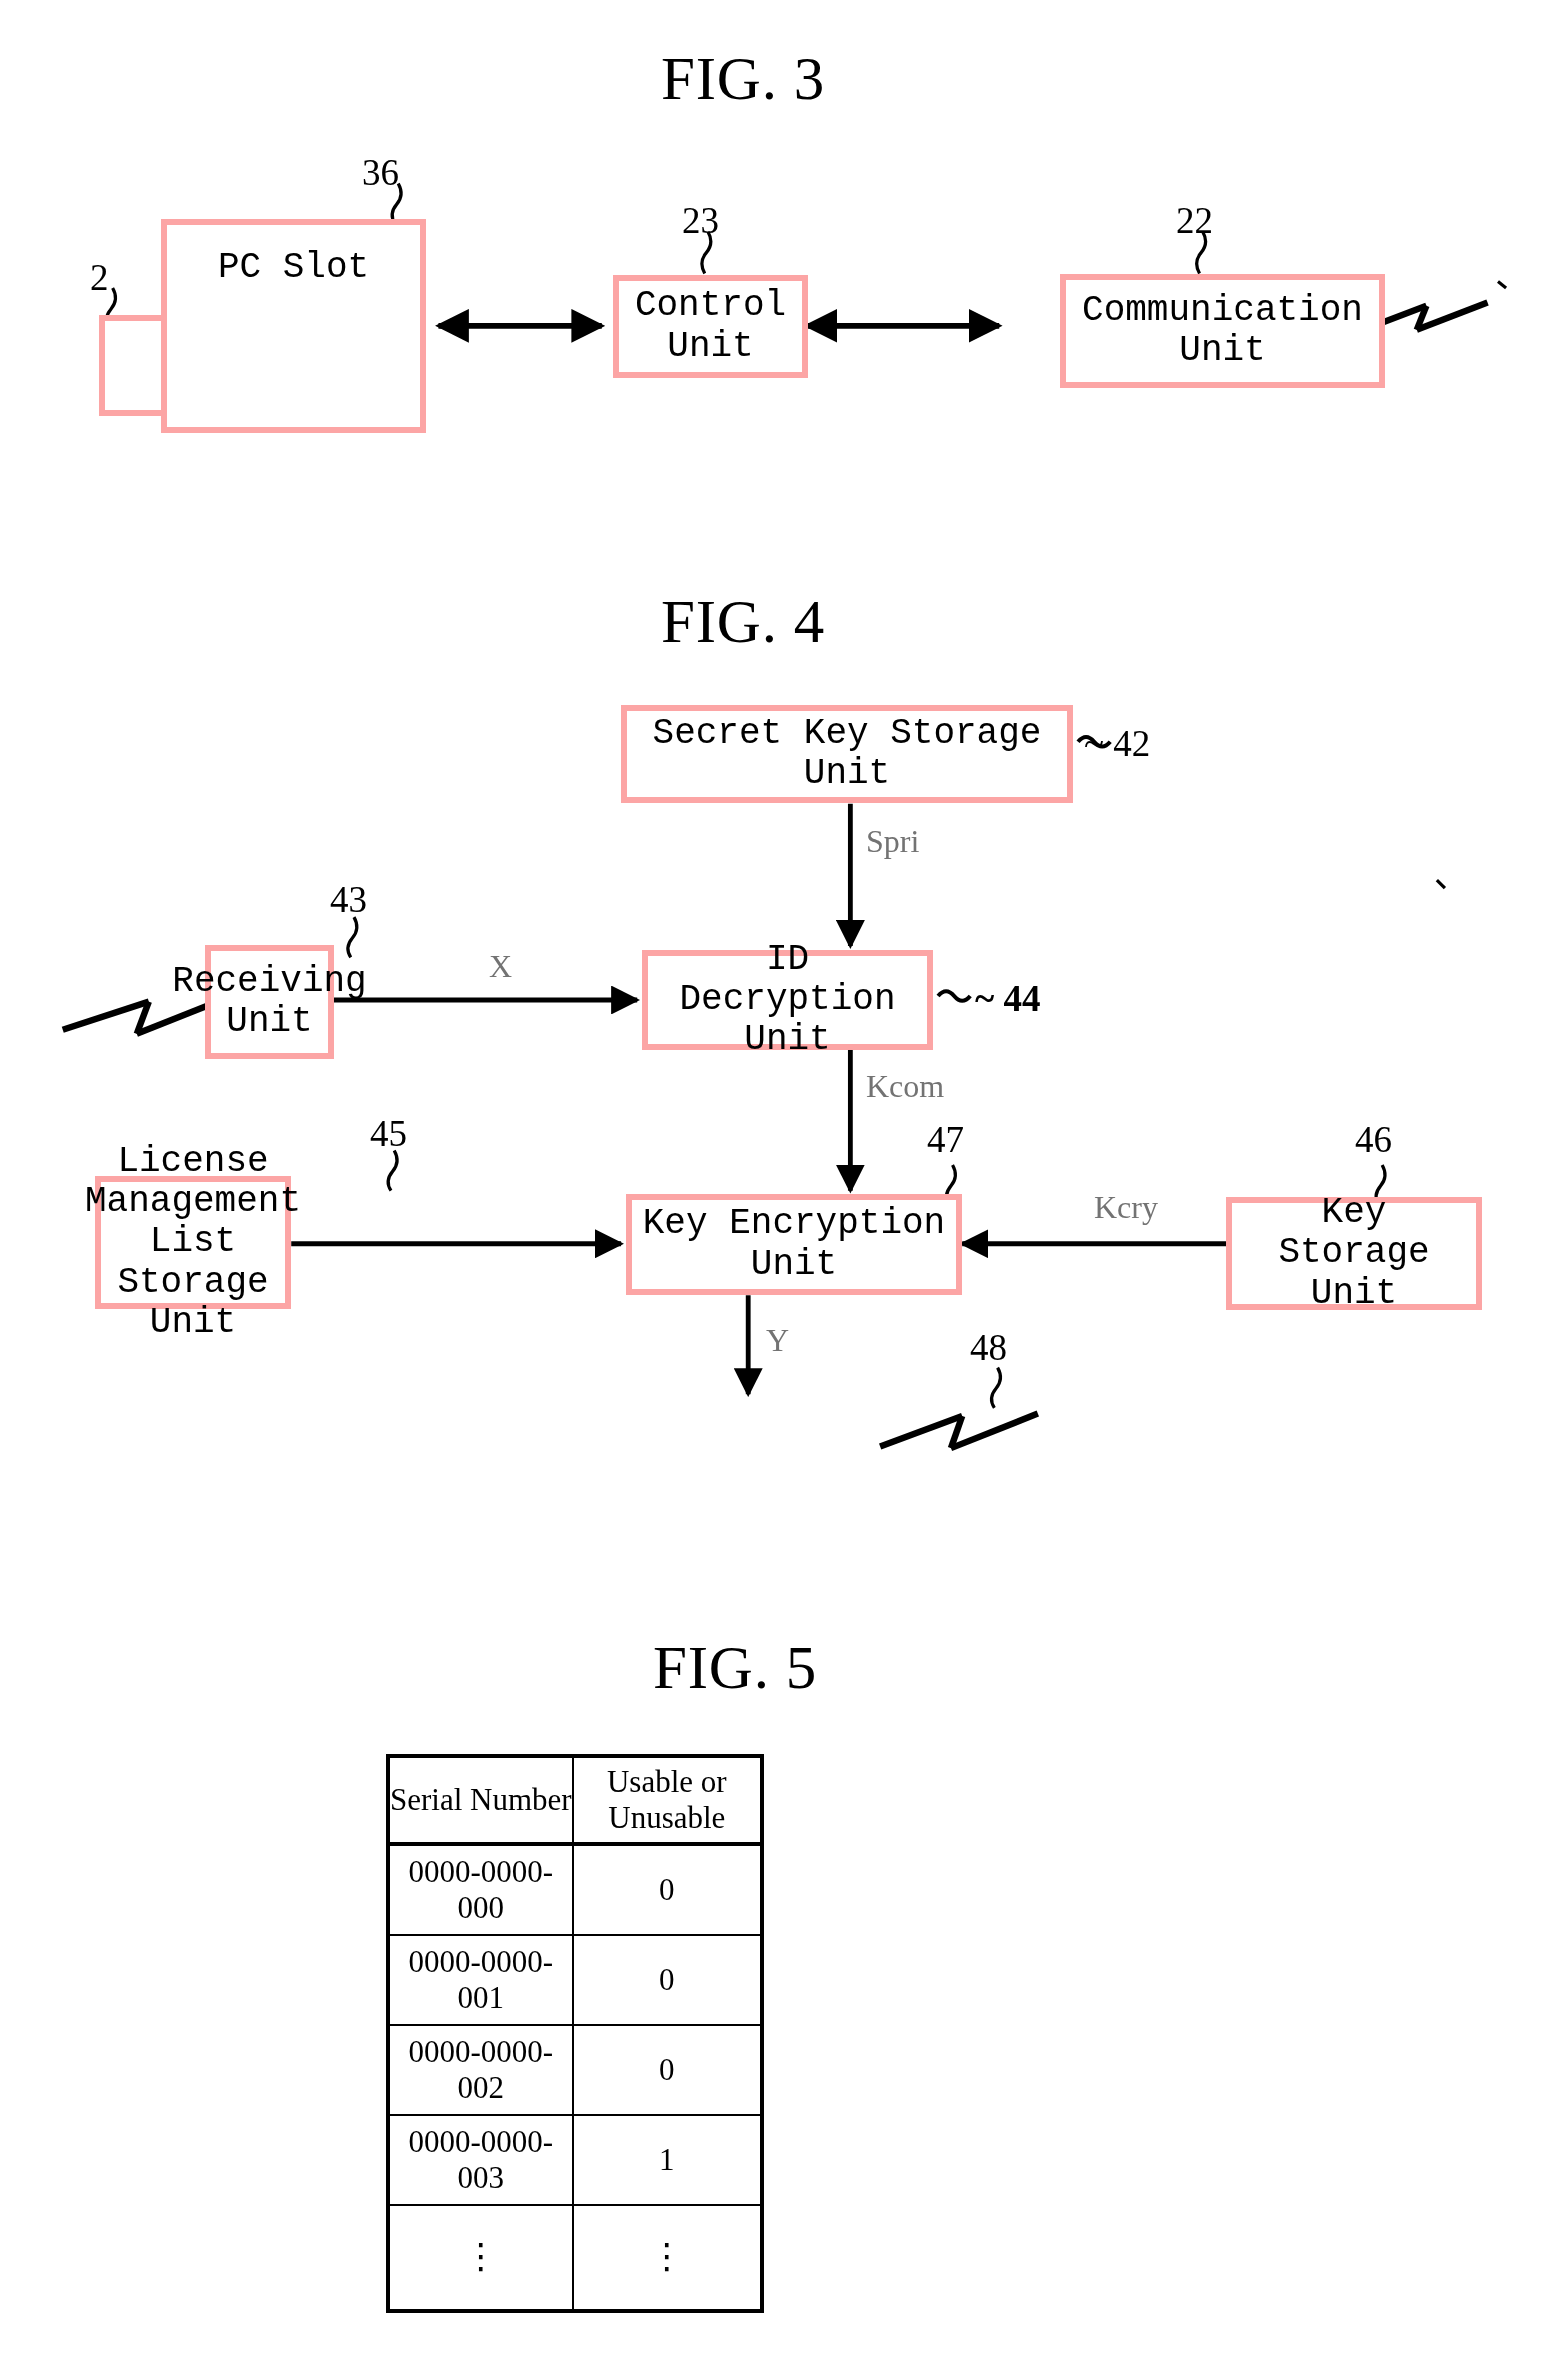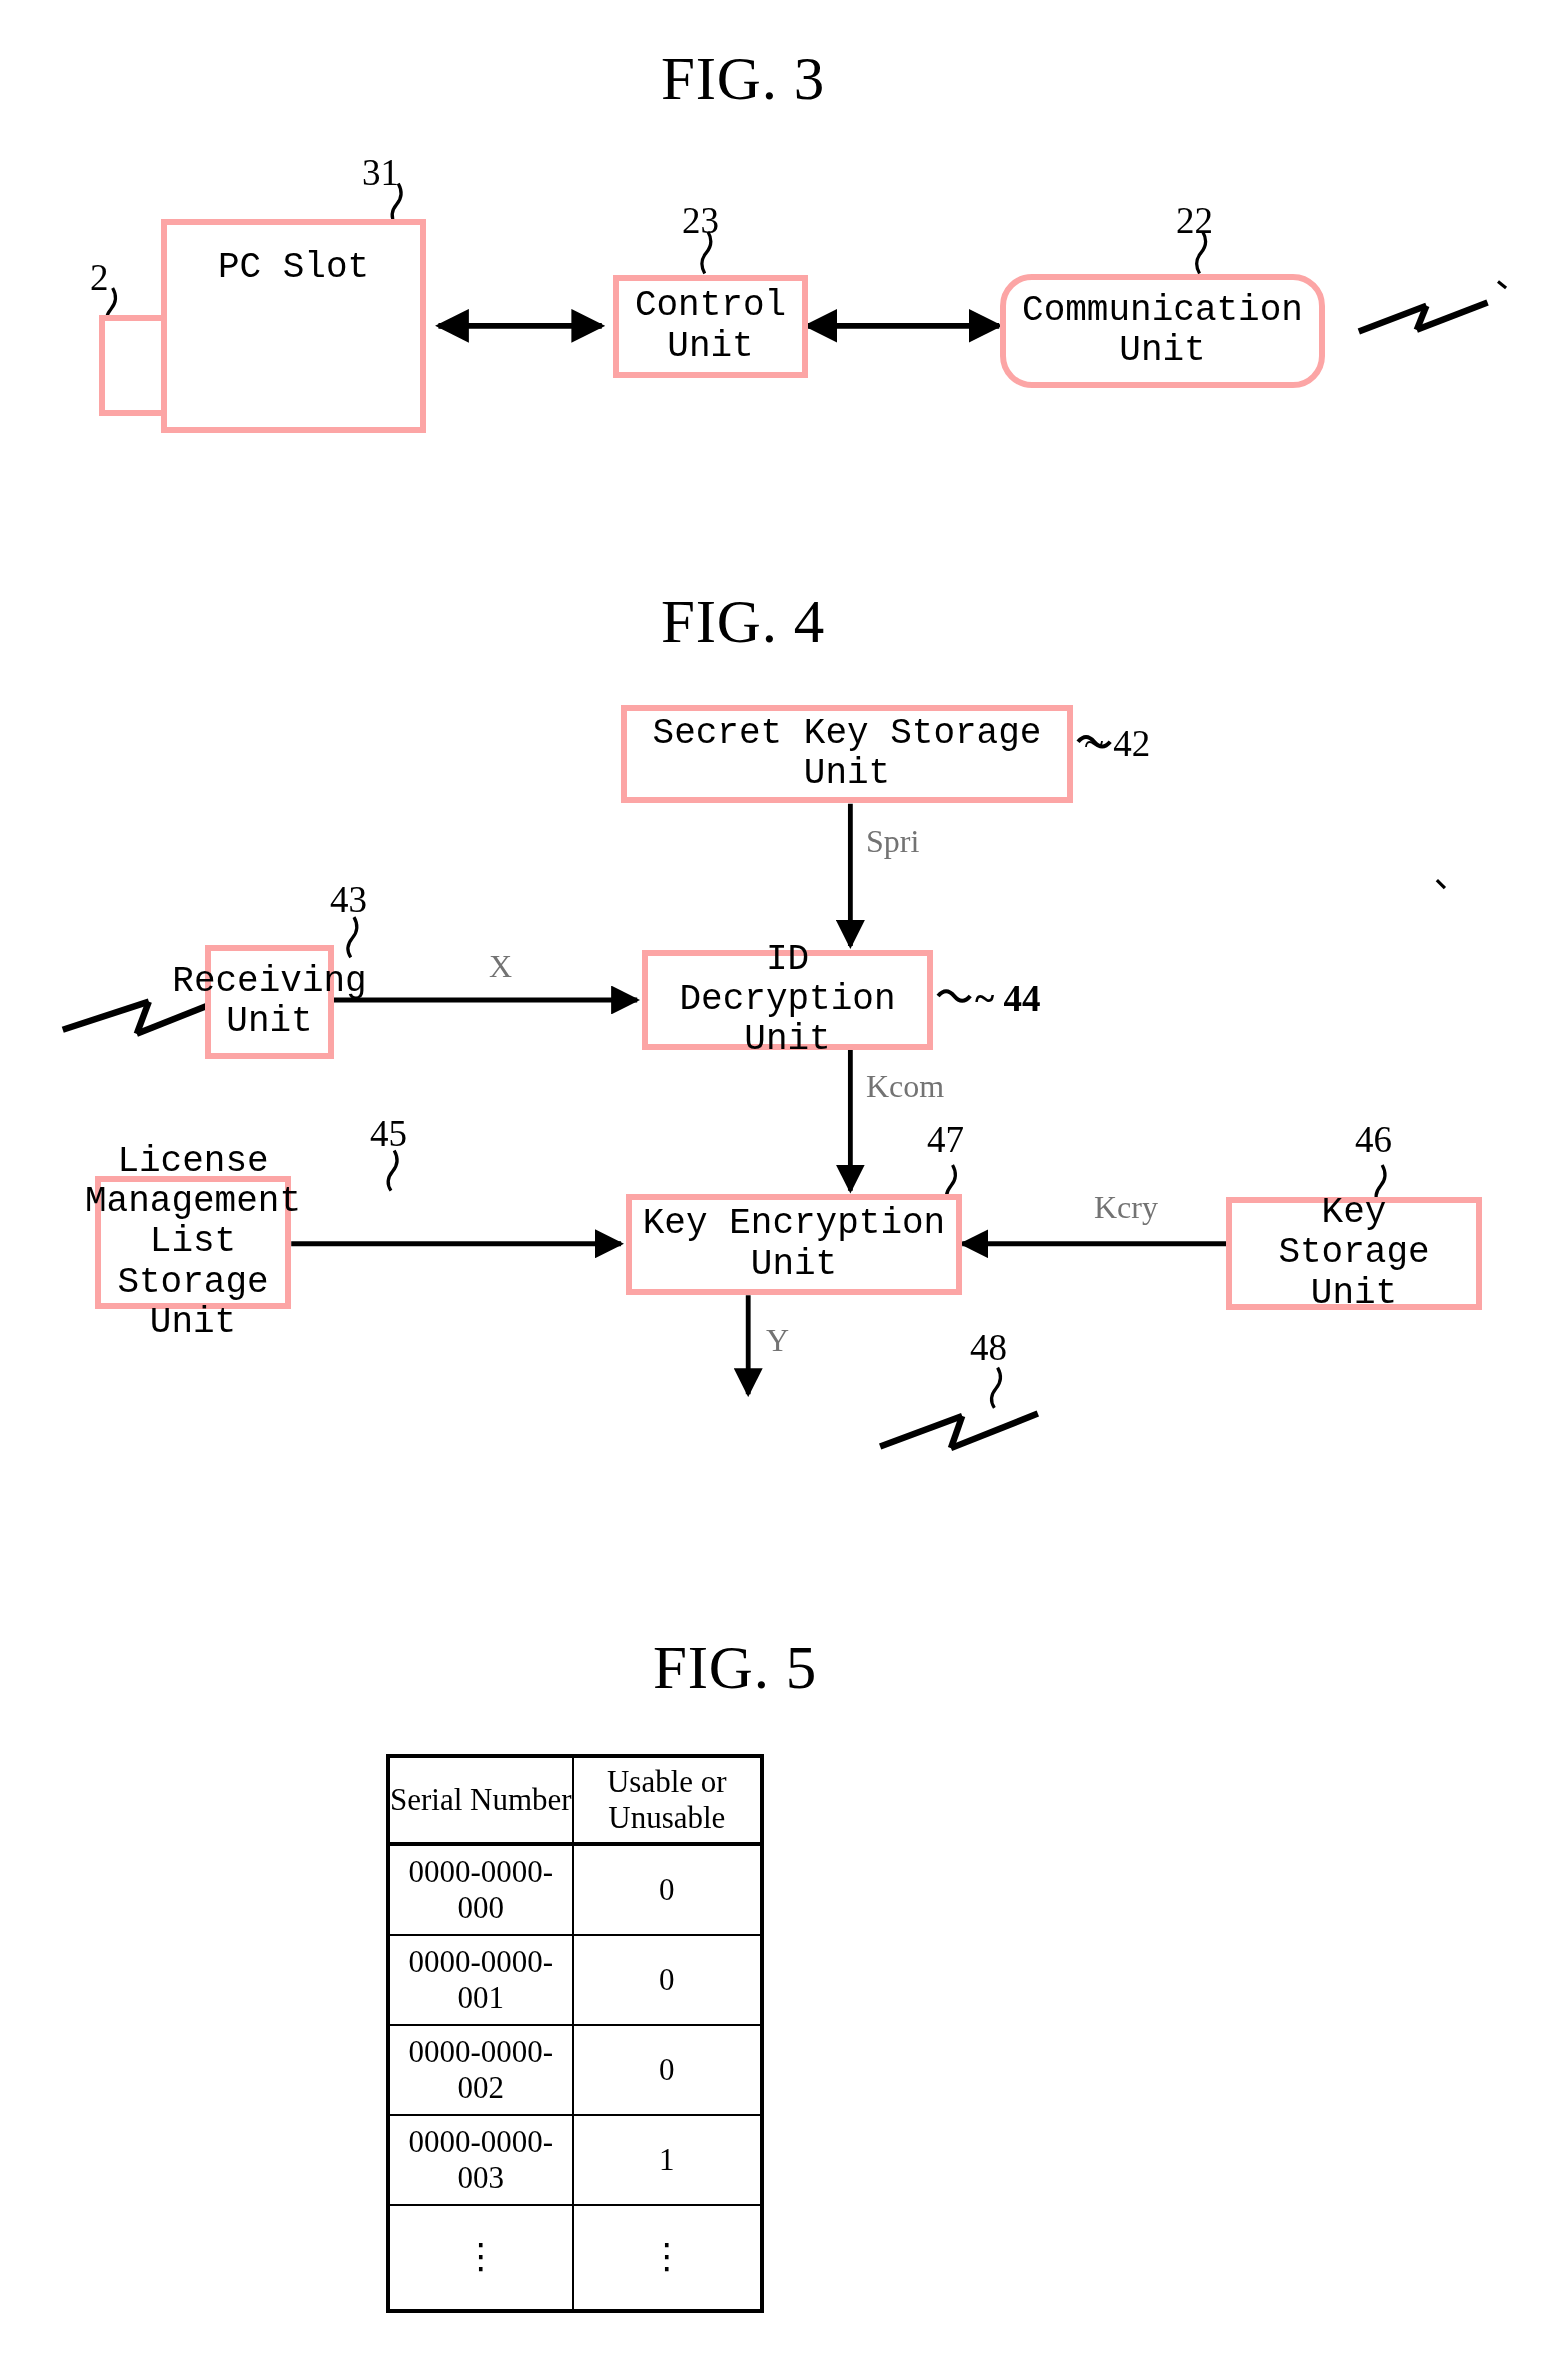--- a/index.html
+++ b/index.html
@@ -167,37 +167,37 @@
     <path d="M 1240 1700 q 8 14 -2 26 q -10 12 -2 24" stroke="#000" stroke-width="4" fill="none"></path>
 
     <path d="M 1340 922 q 10 -12 20 0 q 10 12 20 0" stroke="#000" stroke-width="5" fill="none"></path>
     <path d="M 1166 1238 q 10 -12 20 0 q 10 12 20 0" stroke="#000" stroke-width="5" fill="none"></path>
 
     <path d="M 1786 1094 L 1796 1104" stroke="#000" stroke-width="4" fill="none"></path>
   </svg>
 
   <div class="fig-title" style="left:661px; top:44px;">FIG. 3</div>
 
-  <div class="refnum" style="left:362px; top:151px;">31</div>
+  <div class="refnum" style="left:362px; top:151px;">36</div>
   <div class="refnum" style="left:90px; top:256px;">2</div>
   <div class="refnum" style="left:682px; top:199px;">23</div>
   <div class="refnum" style="left:1176px; top:199px;">22</div>
 
   <div class="box" style="left:99px; top:315px; width:68px; height:101px;"></div>
 
   <div class="box" style="left:161px; top:219px; width:265px; height:214px; align-items:flex-start;">
     <span class="box-inner" style="margin-top:22.5px;">PC Slot</span>
   </div>
 
 
   <div class="box" style="left:613px; top:275px; width:195px; height:103px;">
     <span class="box-inner">Control Unit</span>
   </div>
 
-  <div class="box" style="left:1000px; top:274px; width:325px; height:114px;border-radius:32px;">
+  <div class="box" style="left:1060px; top:274px; width:325px; height:114px;">
     <span class="box-inner">Communication Unit</span>
   </div>
 
   <div class="fig-title" style="left:661px; top:587px;">FIG. 4</div>
 
   <div class="box" style="left:621px; top:705px; width:452px; height:98px;">
     <span class="box-inner">Secret Key Storage Unit</span>
   </div>
   <div class="refnum" style="left:1084px; top:722px;">~ 42</div>
   <div class="signal-label" style="left:866px; top:823px;">Spri</div>

